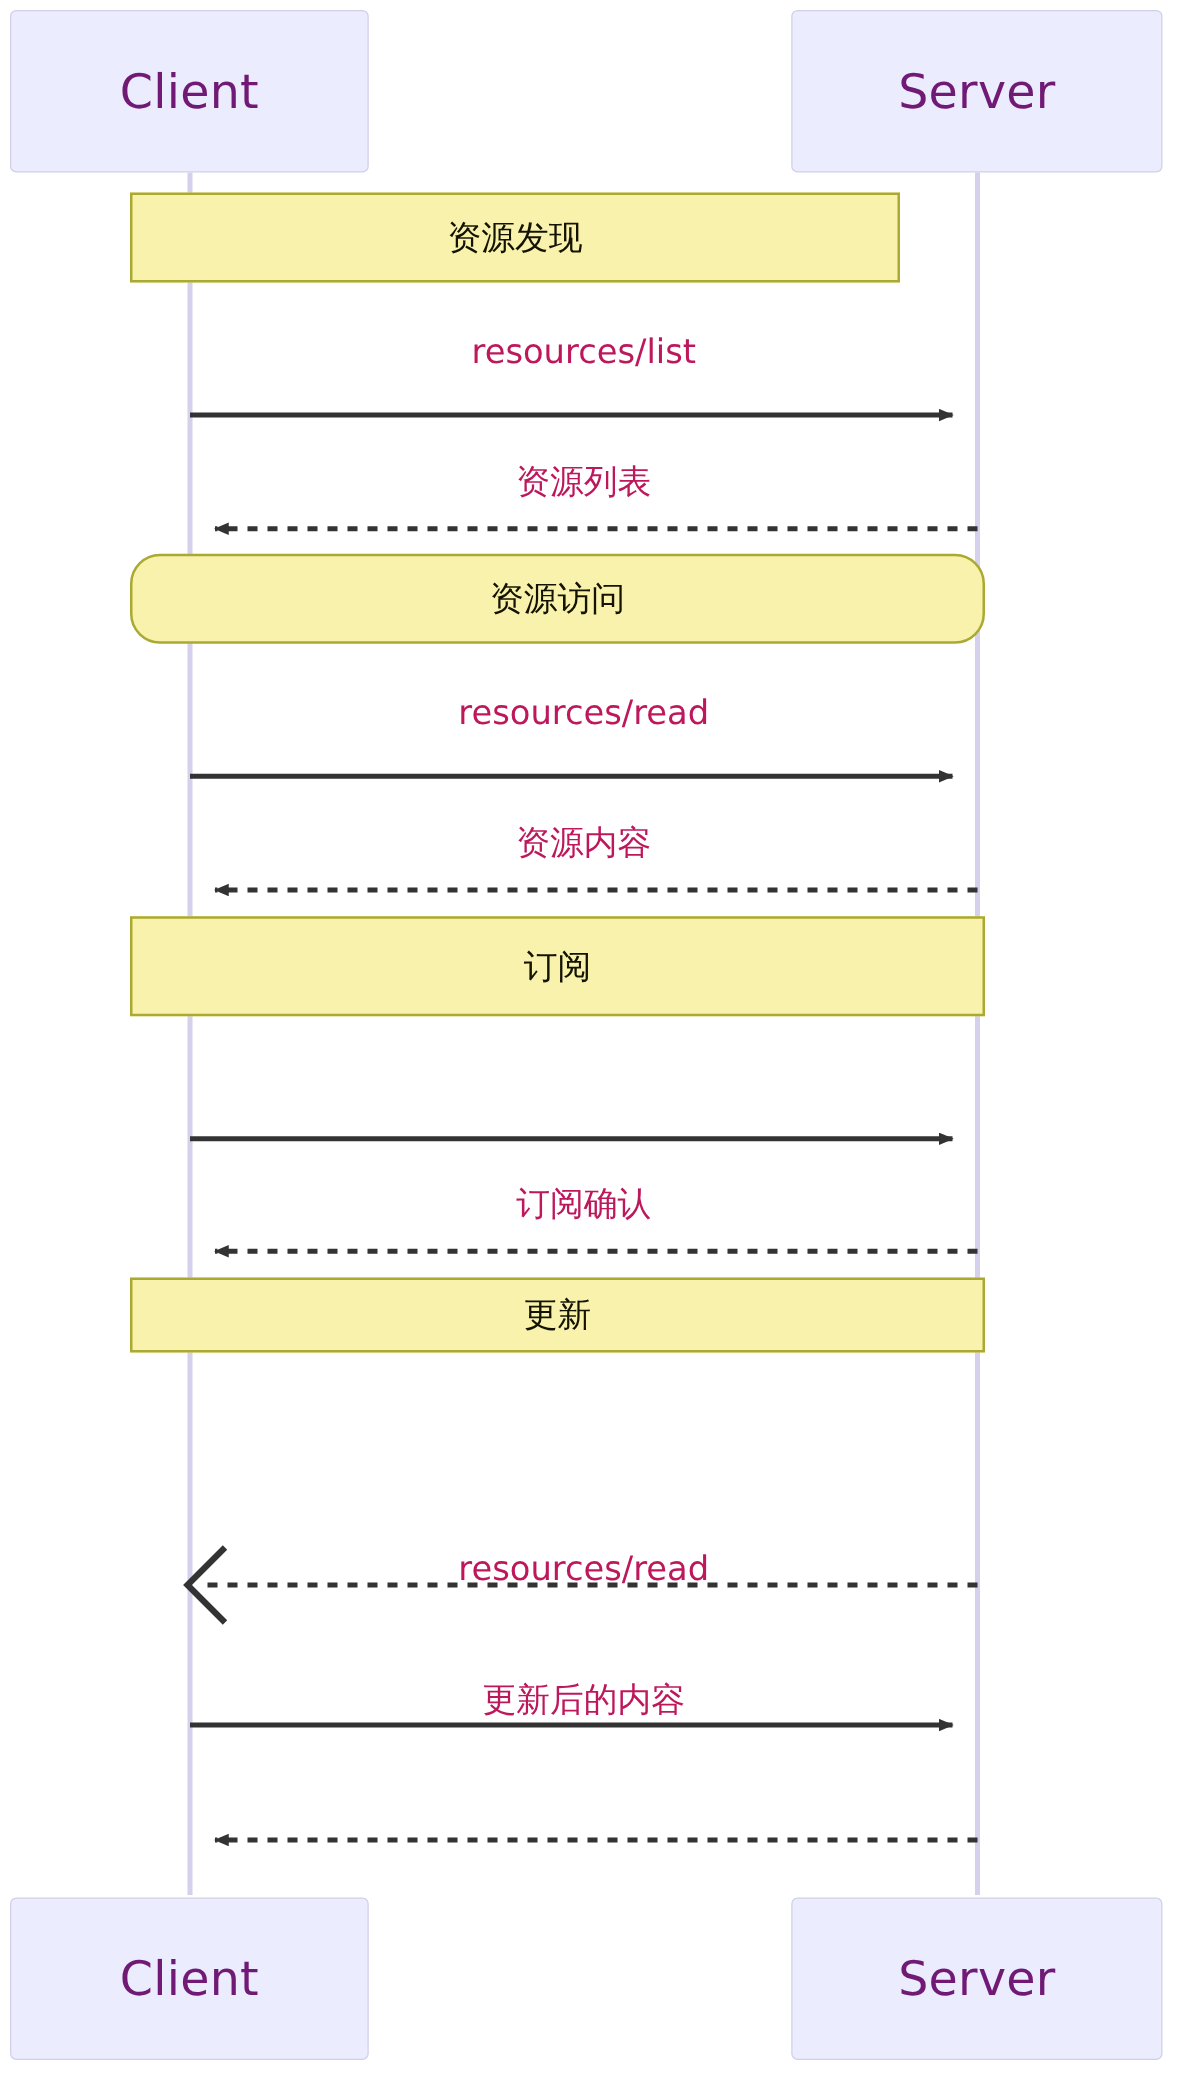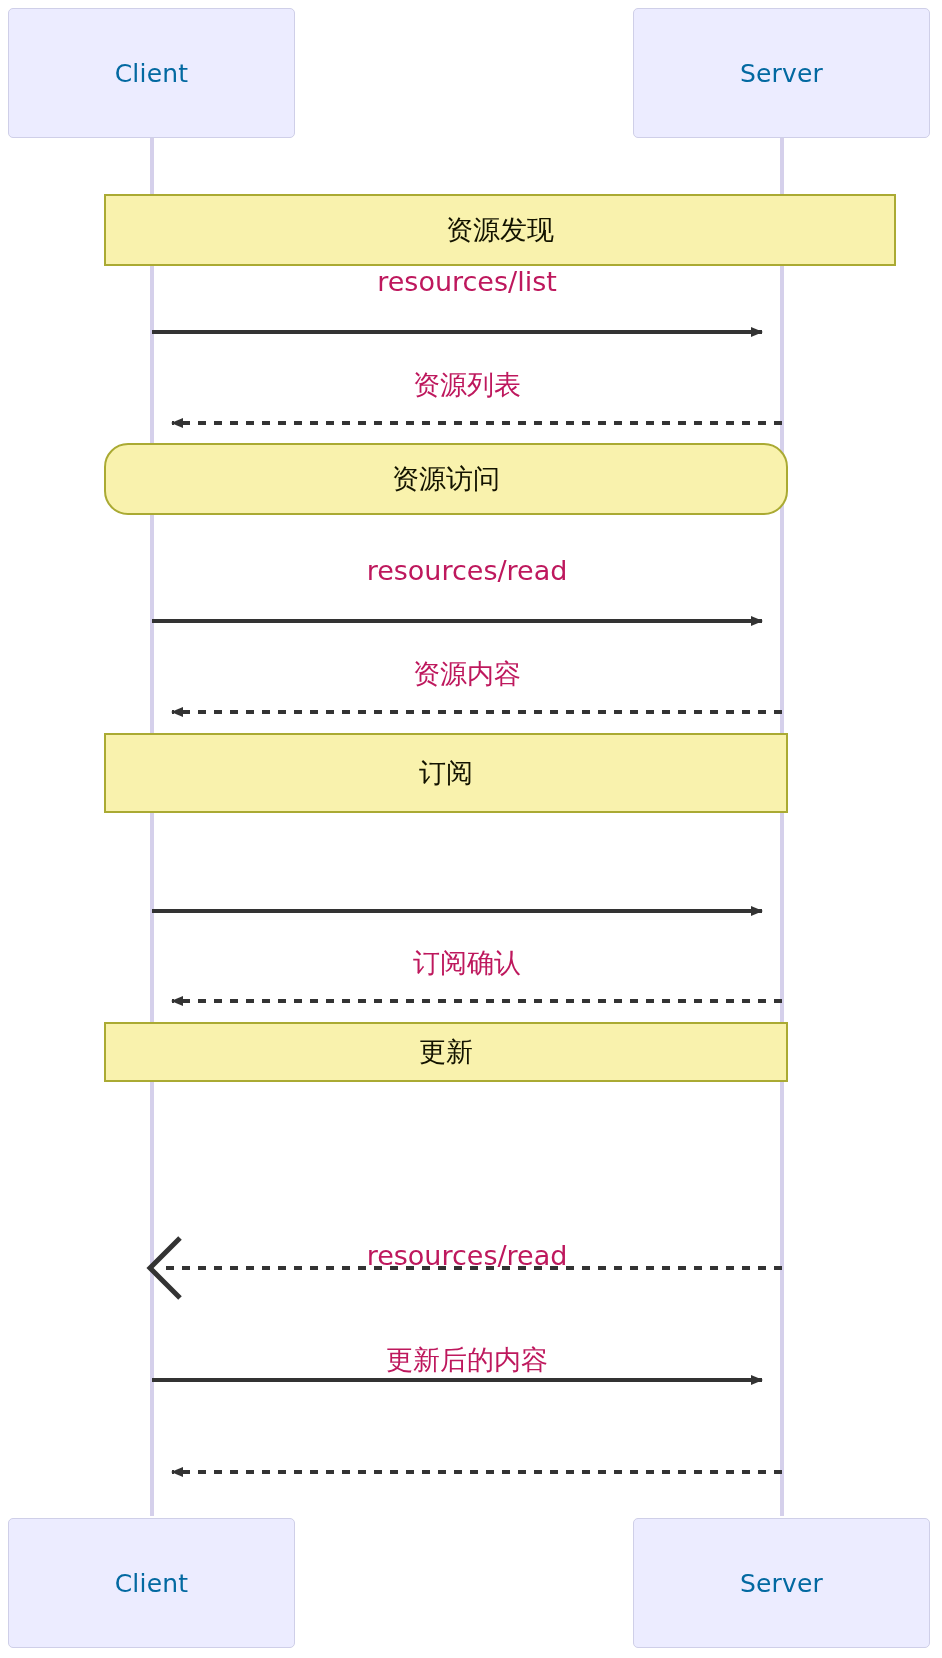--- a/index.html
+++ b/index.html
@@ -24,22 +24,22 @@
     position:absolute;
     box-sizing:border-box;
     background:#ececff;
     border:1px solid #cfcfe8;
     border-radius:5px;
     display:flex;
     align-items:center;
     justify-content:center;
   }
   .actor-label{
-    font-size:25px;
-    color:#0369a1;
+    font-size:38px;
+    color:#701a75;
     font-family:"DejaVu Sans","Liberation Sans",sans-serif;
     letter-spacing:0.2px;
   }
   .note-box{
     position:absolute;
     box-sizing:border-box;
     background:#f9f2ad;
     border:2px solid #aaaa33;
     display:flex;
     align-items:center;
@@ -116,21 +116,21 @@
     </g>
   </svg>
 
   <div class="actor-box" style="left:8px;  top:8px; width:287px; height:130px;">
     <span class="actor-label">Client</span>
   </div>
   <div class="actor-box" style="left:633px; top:8px; width:297px; height:130px;">
     <span class="actor-label">Server</span>
   </div>
 
-  <div class="note-box" style="left:104px; top:154px; width:792px; height:72px;margin-top:40px;">
+  <div class="note-box" style="left:104px; top:154px; width:616px; height:72px;">
     <span class="note-label">资源发现</span>
   </div>
   <div class="note-box" style="left:104px; top:443px; width:684px; height:72px;border-radius:24px;">
     <span class="note-label">资源访问</span>
   </div>
   <div class="note-box" style="left:104px; top:733px; width:684px; height:80px;">
     <span class="note-label">订阅</span>
   </div>
   <div class="note-box" style="left:104px; top:1022px; width:684px; height:60px;">
     <span class="note-label">更新</span>

